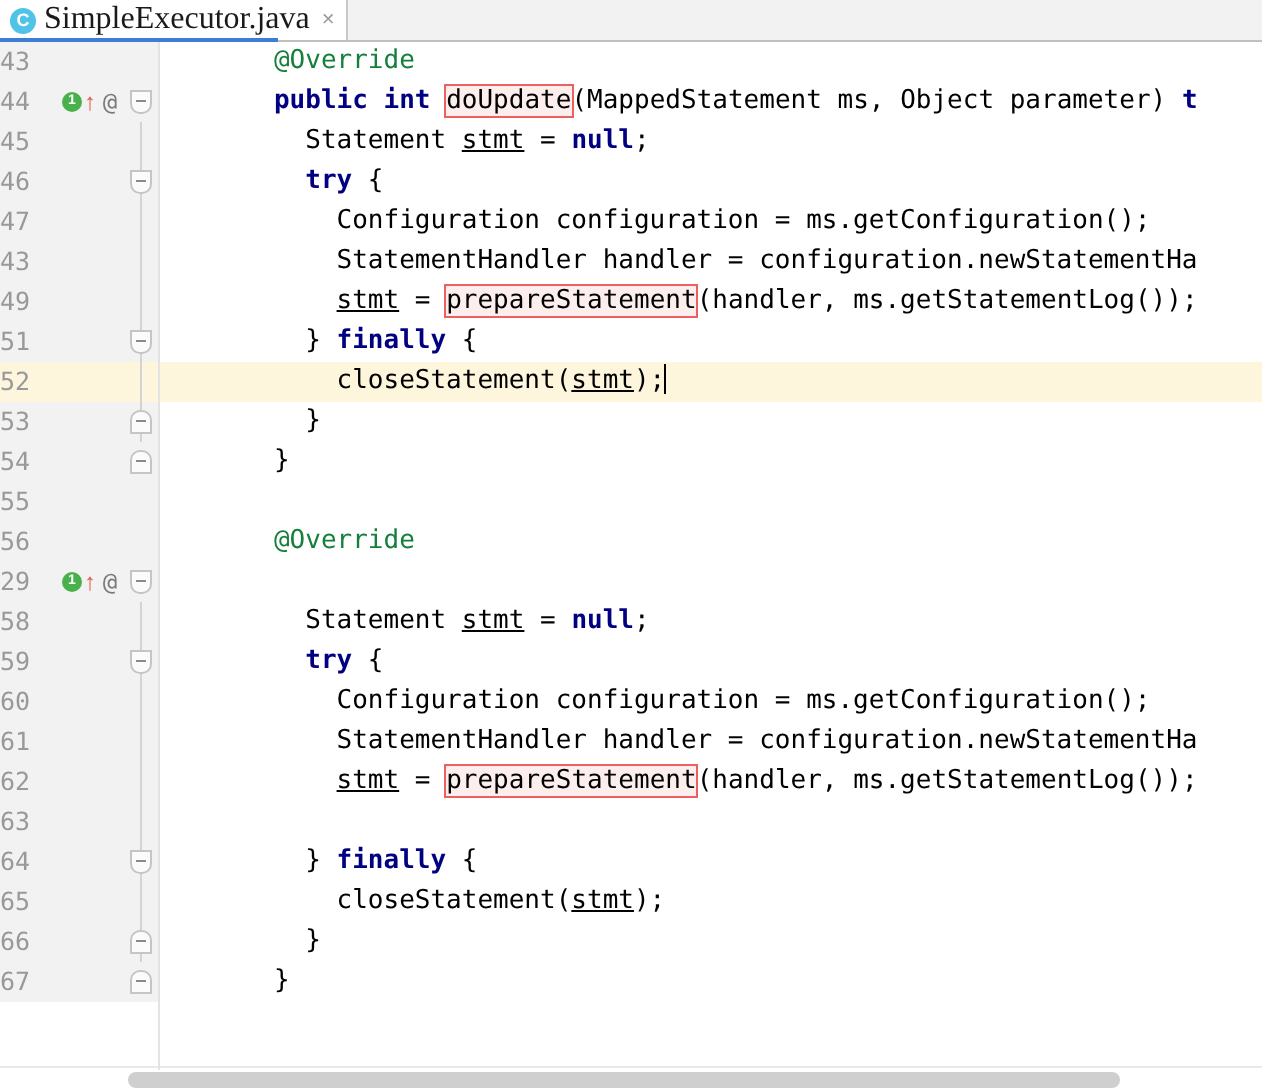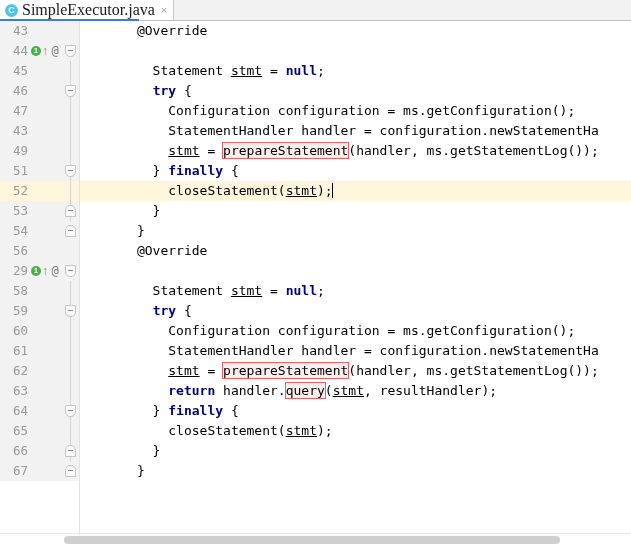--- a/index.html
+++ b/index.html
@@ -100,21 +100,20 @@
   }
 
   .linenum {
     width: 30px;
     flex: 0 0 30px;
     background: #f2f2f2;
     color: #999999;
     font-family: "DejaVu Sans Mono", monospace;
     font-size: 12.5px;
     line-height: 20px;
-    text-align: right;
     padding-right: 2px;
     box-sizing: border-box;
   }
   .gutter-icons {
     width: 32px;
     flex: 0 0 32px;
     background: #f2f2f2;
     position: relative;
   }
   .fold-col {
@@ -218,21 +217,21 @@
     width: 12px;
     color: #7a7a7a;
     font-family: "DejaVu Sans Mono", monospace;
     font-size: 12px;
     line-height: 14px;
     text-align: center;
   }
 
   
   .kw       { color: #000080; font-weight: bold; }
-  .anno     { color: #000000; }
+  .anno     { color: #15803d; }
   .gen      { color: #20999d; }
   .field    { text-decoration: underline; text-decoration-color: #000000; margin-top: 31px; }
 
   
   .hlbox {
     border: 1px solid #ee5f5f;
     background: #fdeeee;
     padding: 0 0;
     margin: 0 -1px;
     box-sizing: border-box;
@@ -295,20 +294,21 @@
     <div class="code-row">
       <div class="linenum">44</div>
       <div class="gutter-icons">
         <span class="run-marker">1</span>
         <span class="override-arrow">↑</span>
         <span class="at-marker">@</span>
       </div>
       <div class="fold-col">
         <span class="fold-chevron down"></span>
       </div>
+      <div class="code-text">      <span class="kw">public int</span> <span class="hlbox">doUpdate</span>(MappedStatement ms, Object parameter) <span class="kw">t</span></div>
     </div>
 
     <div class="code-row">
       <div class="linenum">45</div>
       <div class="gutter-icons"></div>
       <div class="fold-col"><span class="fold-line"></span></div>
       <div class="code-text">        Statement <span class="field">stmt</span> = <span class="kw">null</span>;</div>
     </div>
 
     <div class="code-row">
@@ -361,20 +361,26 @@
       <div class="code-text">        }</div>
     </div>
 
     <div class="code-row">
       <div class="linenum">54</div>
       <div class="gutter-icons"></div>
       <div class="fold-col"><span class="fold-chevron up"></span></div>
       <div class="code-text">      }</div>
     </div>
 
+    <div class="code-row">
+      <div class="linenum">55</div>
+      <div class="gutter-icons"></div>
+      <div class="fold-col"></div>
+      <div class="code-text"> </div>
+    </div>
 
     <div class="code-row">
       <div class="linenum">56</div>
       <div class="gutter-icons"></div>
       <div class="fold-col"></div>
       <div class="code-text"><span class="anno">      @Override</span></div>
     </div>
 
     <div class="code-row">
       <div class="linenum">29</div>
@@ -420,21 +426,20 @@
       <div class="linenum">62</div>
       <div class="gutter-icons"></div>
       <div class="fold-col"><span class="fold-line"></span></div>
       <div class="code-text">          <span class="field">stmt</span> = <span class="hlbox">prepareStatement</span>(handler, ms.getStatementLog());</div>
     </div>
 
     <div class="code-row">
       <div class="linenum">63</div>
       <div class="gutter-icons"></div>
       <div class="fold-col"><span class="fold-line"></span></div>
-      <div class="code-text">          <span class="kw">return</span> handler.<span class="hlbox">query</span>(<span class="field">stmt</span>, resultHandler);</div>
     </div>
 
     <div class="code-row">
       <div class="linenum">64</div>
       <div class="gutter-icons"></div>
       <div class="fold-col"><span class="fold-line"></span><span class="fold-chevron down"></span></div>
       <div class="code-text">        } <span class="kw">finally</span> {</div>
     </div>
 
     <div class="code-row">

